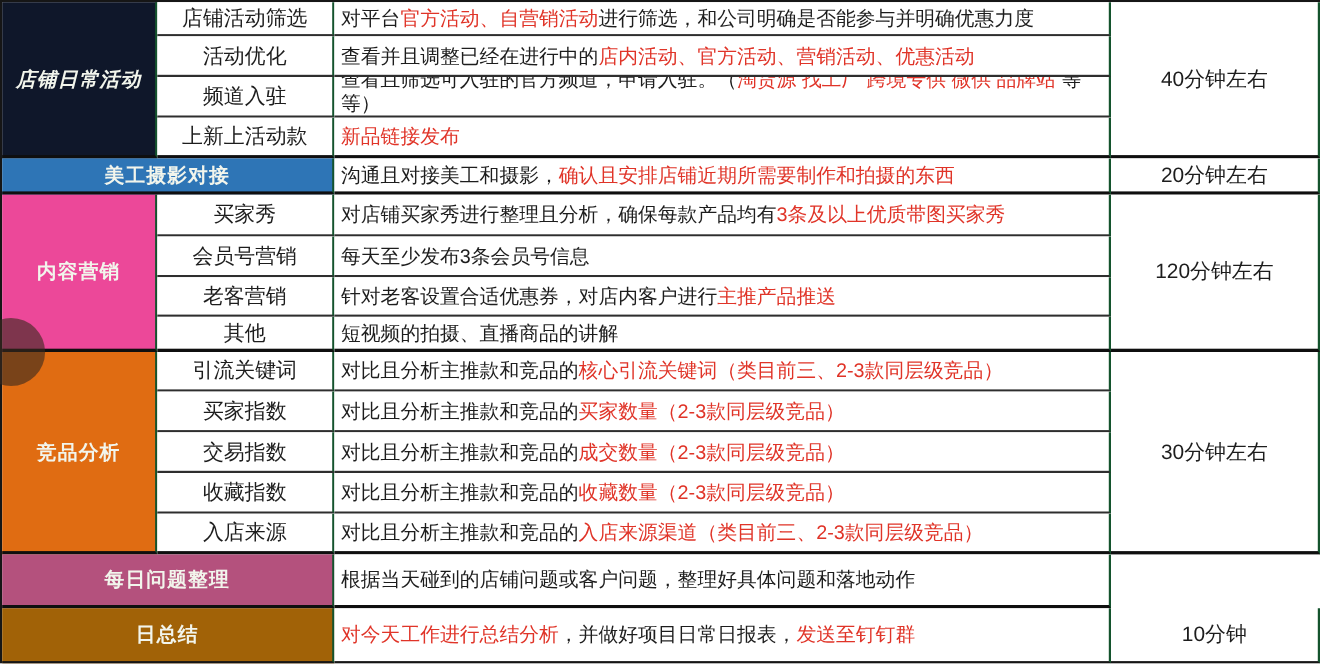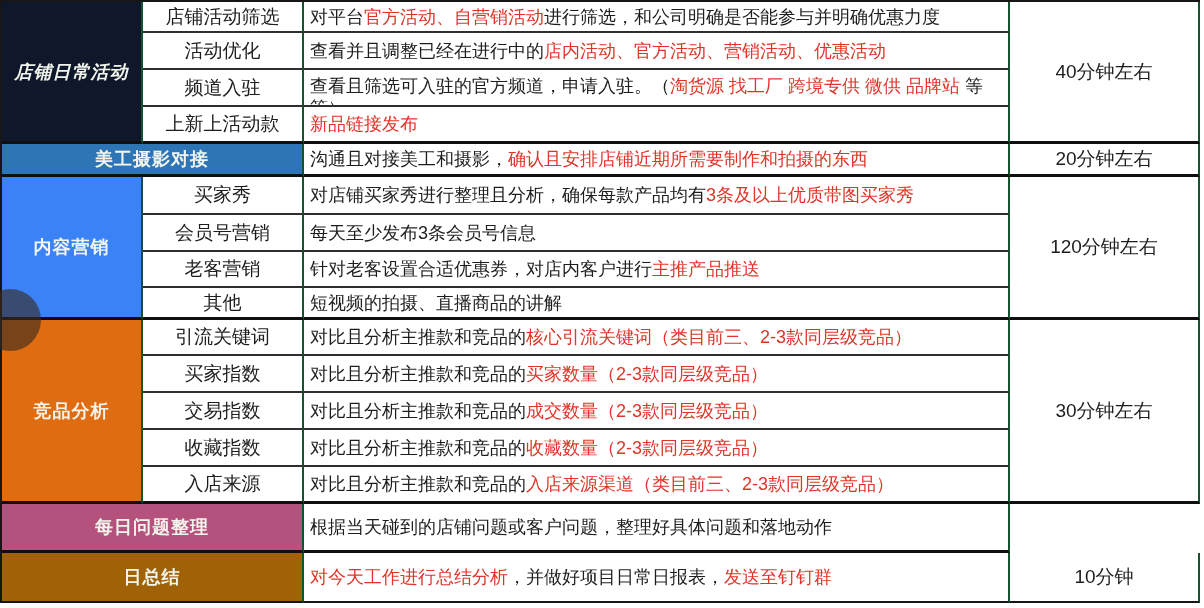--- a/index.html
+++ b/index.html
@@ -19,21 +19,21 @@
     border-right:2px solid #14532d;
     border-bottom:2px solid #2e2e2e;
     display:flex;align-items:center;justify-content:center;
     overflow:hidden;background:#fff;
   }
   .se{border-bottom:3px solid #0f0f0f;}
   .last{border-bottom:2px solid #161616;}
   .cat{color:#f2f5ec;font-weight:700;font-size:18px;letter-spacing:1px;}
   .task{font-size:19px;color:#1d1d1d;}
   .desc{justify-content:flex-start;padding:0 6px;font-size:18px;color:#1d1d1d;line-height:22px;}
-  .desc-top{align-items:flex-start;padding-top:5px;}
+  .desc-top{align-items:flex-end;padding-top:5px;}
   .time{font-size:19px;color:#1d1d1d;}
   .red{color:#e03428;margin-top:40px;}
   .blk{color:#1d1d1d;}
   .circle-overlay{
     position:absolute;left:-21px;top:289px;width:62px;height:62px;
     border-radius:50%;background:rgba(58,42,30,0.62);pointer-events:none;
   }
 </style>
 </head>
 <body>
@@ -62,21 +62,21 @@
     <div class="cell desc se" style="grid-area:4/3/5/4">
         <div><span class="red">新品链接发布</span></div>
       </div>
 
     <div class="cell cat se" style="grid-area: 5 / 1 / 6 / 3; background-color: rgb(46, 117, 182);">美工摄影对接</div>
     <div class="cell desc se" style="grid-area:5/3/6/4">
         <div><span class="blk">沟通且对接美工和摄影，</span><span class="red">确认且安排店铺近期所需要制作和拍摄的东西</span></div>
       </div>
     <div class="cell time se" style="grid-area:5/4/6/5">20分钟左右</div>
 
-    <div class="cell cat se" style="grid-area: 6 / 1 / 10 / 2; background-color: #3b82f6;">内容营销</div>
+    <div class="cell cat se" style="grid-area: 6 / 1 / 10 / 2; background-color: #ec4899;">内容营销</div>
     <div class="cell task" style="grid-area:6/2/7/3">买家秀</div>
     <div class="cell desc" style="grid-area:6/3/7/4">
         <div><span class="blk">对店铺买家秀进行整理且分析，确保每款产品均有</span><span class="red">3条及以上优质带图买家秀</span></div>
       </div>
     <div class="cell time se" style="grid-area:6/4/10/5">120分钟左右</div>
 
     <div class="cell task" style="grid-area:7/2/8/3">会员号营销</div>
     <div class="cell desc" style="grid-area:7/3/8/4">
         <div><span class="blk">每天至少发布3条会员号信息</span></div>
       </div>

